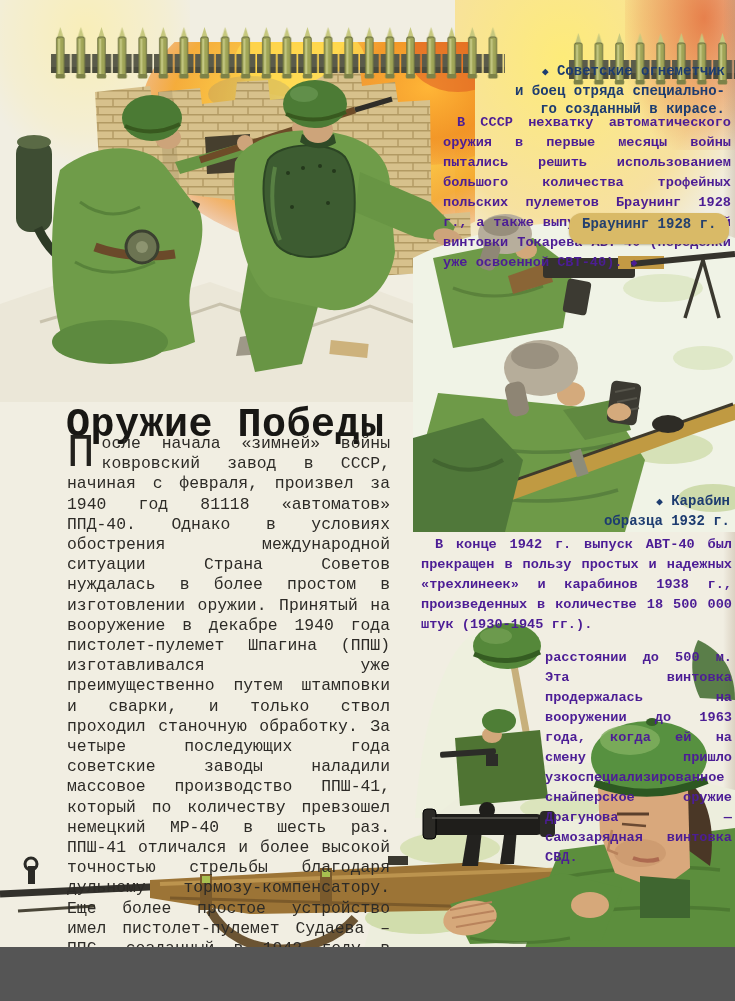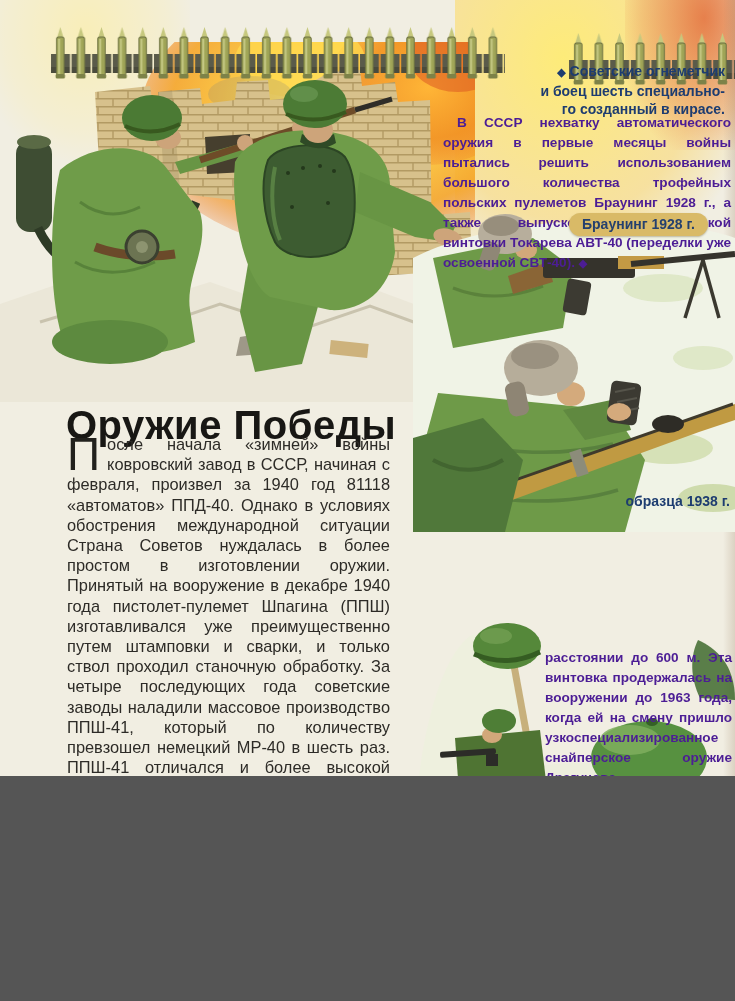--- a/index.html
+++ b/index.html
@@ -1,38 +1,38 @@
 <!DOCTYPE html>
 <html><head>
 <meta charset="utf-8">
 <style>
   html,body{margin:0;padding:0;background:#555;}
-  .page{position:relative;width:735px;height:776px;margin:0 auto;overflow:hidden;
-        background:#f1eee2;font-family:Liberation Sans, sans-serif;}
+  .page{position:relative;width:735px;height:947px;margin:0 auto;overflow:hidden;
+        background:#f1eee2;font-family:Liberation Mono, monospace;}
   
   .wash{position:absolute;pointer-events:none;}
   .wash-topleft{left:0;top:0;width:190px;height:160px;
     background:radial-gradient(ellipse at 45% 20%,rgba(255,238,150,.55),rgba(255,238,150,.2) 55%,transparent 75%);}
   .wash-yellow-right{left:455px;top:0;width:285px;height:265px;
     background:radial-gradient(ellipse at 38% 22%,rgba(255,235,110,.9),rgba(255,205,60,.4) 55%,transparent 78%);}
   .wash-red-corner{left:625px;top:0;width:110px;height:150px;
     background:radial-gradient(ellipse at 72% 12%,rgba(225,95,45,.75),rgba(230,130,70,.35) 55%,transparent 78%);}
   .wash-green-title{left:105px;top:328px;width:280px;height:75px;
     background:radial-gradient(ellipse at 50% 50%,rgba(168,195,120,.35),transparent 70%);}
   .edge-shade{left:723px;top:0;width:12px;height:1001px;
     background:linear-gradient(to right,rgba(0,0,0,0),rgba(140,110,80,.22));}
   
   .caption{position:absolute;font-weight:700;font-size:14px;line-height:18.5px;
     color:#1d3c70;text-align:right;}
   .marker{font-size:11px;letter-spacing:0;}
   .blue-para{position:absolute;font-weight:700;font-size:13.6px;line-height:20px;
     color:#4c1d95;text-align:justify;}
   .indent{text-indent:14px;}
   .pill{position:absolute;left:569px;top:213px;background:#d9ba67;color:#24406e;
-    font-weight:700;font-size:14px;padding:3px 13px 4px;border-radius:13px;
+    font-weight:700;font-size:14px;padding:3px 13px 12px;border-radius:13px;
     box-shadow:0 1px 2px rgba(90,70,20,.35);}
   .title{position:absolute;left:66px;top:376px;font-weight:700;font-size:40px;
     color:#181714;letter-spacing:.5px;white-space:nowrap;}
   .article{position:absolute;left:67px;top:434px;width:323px;font-size:16.4px;
     line-height:20.2px;color:#2d2b27;text-align:justify;}
   .article p{margin:0;}
   .dropcap{float:left;font-size:46px;line-height:35px;padding:3px 7px 0 0;color:#22211d;}
   .pagenum{position:absolute;left:64px;top:948px;font-size:21px;color:#0f766e;}
   .belt{position:absolute;}
   .illo{position:absolute;}
@@ -269,39 +269,41 @@
       <path d="M640,258 L690,262 L690,300 L640,300 Z" fill="#3f6630"></path>
       <ellipse cx="649" cy="140" rx="58" ry="37" fill="#579140"></ellipse>
       <ellipse cx="630" cy="122" rx="30" ry="15" fill="#7fae5e" opacity=".85"></ellipse>
       <path d="M595,165 Q650,186 707,162" stroke="#2d5822" stroke-width="8" fill="none"></path>
       <ellipse cx="652" cy="104" rx="6" ry="4" fill="#356026"></ellipse>
     </g>
   </svg>
 
   <div class="caption z-text" style="left:440px;top:62px;width:285px">
     <div><span class="marker">◆</span> <span>Советские огнеметчик</span></div>
-    <div>и боец шесть специально-</div>
+    <div>и боец отряда специально-</div>
     <div>го созданный в кирасе.</div>
   </div>
 
   <div class="blue-para indent z-text" style="left:443px;top:113px;width:288px">
     <span>В СССР нехватку автоматического оружия в первые месяцы войны пытались решить использованием большого количества трофейных польских пулеметов Браунинг 1928 г., а также выпуском автоматической винтовки Токарева АВТ-40 (переделки уже освоенной СВТ-40).</span>
     <span class="marker">◆</span>
   </div>
 
   <div class="pill z-pill">
     <span>Браунинг 1928 г.</span>
   </div>
 
   <div class="caption z-text" style="left:555px;top:492px;width:175px">
-    <div>образца 1938 г.</div>
-  </div>
-
-
-  <div class="blue-para z-text" style="left:545px;top:648px;width:187px">расстоянии до 600 м. Эта винтовка продержалась на вооружении до 1963 года, когда ей на смену пришло узкоспециализированное снайперское оружие Драгунова — самозарядная винтовка СВД.</div>
+    <div><span class="marker">◆</span> <span>Карабин</span></div>
+    <div>образца 1932 г.</div>
+  </div>
+
+  <div class="blue-para indent z-text" style="left:421px;top:535px;width:311px">В конце 1942 г. выпуск АВТ-40 был прекращен в пользу простых и надежных «трехлинеек» и карабинов 1938 г., произведенных в количестве 18&nbsp;500&nbsp;000 штук (1930-1945 гг.).</div>
+
+  <div class="blue-para z-text" style="left:545px;top:648px;width:187px">расстоянии до 500 м. Эта винтовка продержалась на вооружении до 1963 года, когда ей на смену пришло узкоспециализированное снайперское оружие Драгунова — самозарядная винтовка СВД.</div>
 
   <h1 class="title z-text">Оружие Победы</h1>
 
   <div class="article z-text">
     <p><span class="dropcap">П</span><span>осле начала «зимней» войны ковровский завод в СССР, начиная с февраля, произвел за 1940 год 81118 «автоматов» ППД-40. Однако в условиях обострения международной ситуации Страна Советов нуждалась в более простом в изготовлении оружии. Принятый на вооружение в декабре 1940 года пистолет-пулемет Шпагина (ППШ) изготавливался уже преимущественно путем штамповки и сварки, и только ствол проходил станочную обработку. За четыре последующих года советские заводы наладили массовое производство ППШ-41, который по количеству превзошел немецкий МР-40 в шесть раз. ППШ-41 отличался и более высокой точностью стрельбы благодаря дульному тормозу-компенсатору. Еще более простое устройство имел пистолет-пулемет Судаева – ППС, созданный в 1942 году в блокадном Ленинграде. На его изготовление затрачивалось в два раза меньше</span></p>
   </div>
 
   <div class="pagenum z-text">36</div>
 
   <div class="wash edge-shade"></div>

